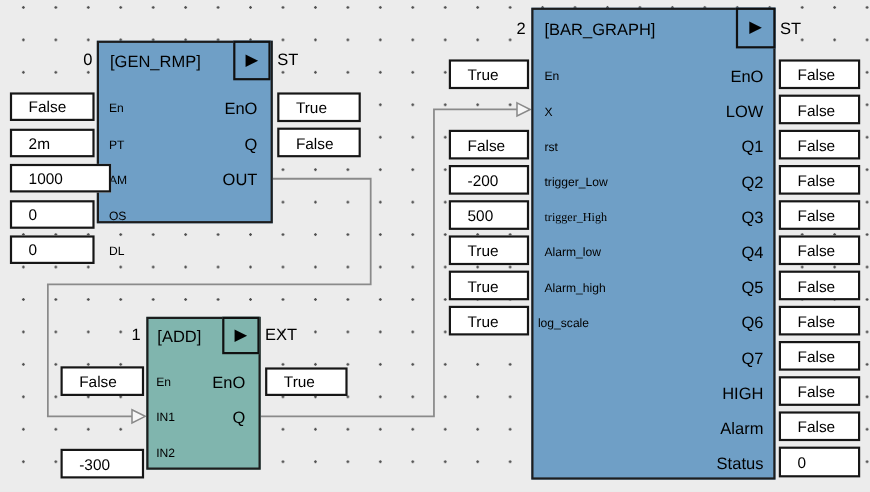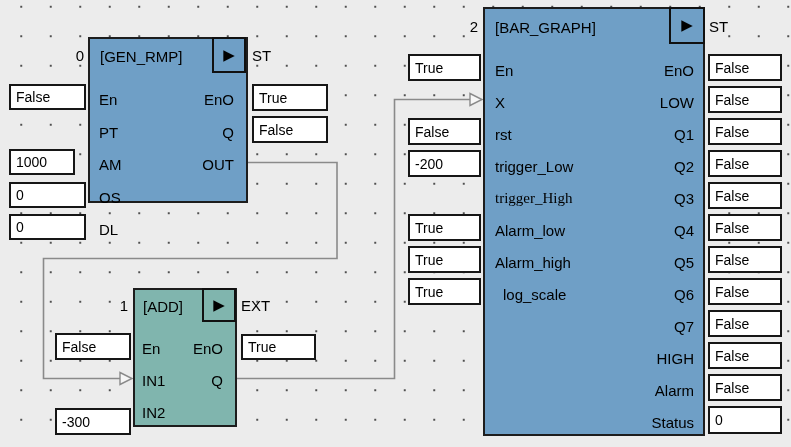--- a/index.html
+++ b/index.html
@@ -12,24 +12,24 @@
     font-family:"Liberation Sans",sans-serif;
     color:#000;
   }
   .block{position:absolute;border:2px solid #1d1d1d;box-sizing:border-box;}
   .blue{background:#6f9fc6;}
   .teal{background:#80b5ae;}
   .runbox{position:absolute;border:2px solid #111;box-sizing:border-box;
     display:flex;align-items:center;justify-content:center;cursor:pointer;}
   .runicon{font-size:15px;line-height:1;color:#000;transform:translateY(-1px);}
   .btitle{position:absolute;font-size:15px;white-space:nowrap;transform:translateY(-50%);}
-  .pinL{position:absolute;font-size:15px;white-space:nowrap;transform:translateY(-50%);}
+  .pinL{position:absolute;font-size:11px;white-space:nowrap;transform:translateY(-50%);}
   .pinR{position:absolute;font-size:15px;white-space:nowrap;transform:translateY(-50%);text-align:right;}
   .iobox{position:absolute;background:#fff;border:2px solid #161616;box-sizing:border-box;
-    font-size:14px;display:flex;align-items:center;padding-left:5px;cursor:text;}
+    font-size:14px;display:flex;align-items:center;padding-left:15px;cursor:text;}
   .numlbl{position:absolute;font-size:15px;text-align:right;transform:translateY(-50%);}
   .taglbl{position:absolute;font-size:15px;transform:translateY(-50%);white-space:nowrap;}
   svg.wires{position:absolute;left:0;top:0;width:791px;height:447px;}
   svg.wires polyline{fill:none;stroke:#8a8a8a;stroke-width:1.6;}
   svg.wires polygon{fill:#f6f6f6;stroke:#8a8a8a;stroke-width:1.4;}
 </style>
 </head>
 <body>
 
 <div id="canvas">
@@ -51,21 +51,22 @@
     <div class="pinL" style="left:9px;top:93px;">PT</div>
     <div class="pinL" style="left:9px;top:125px;">AM</div>
     <div class="pinL" style="left:9px;top:158px;">OS</div>
     <div class="pinL" style="left:9px;top:190px;">DL</div>
     <div class="pinR" style="right:12px;top:60px;">EnO</div>
     <div class="pinR" style="right:12px;top:93px;">Q</div>
     <div class="pinR" style="right:12px;top:125px;">OUT</div>
   </div>
   <div class="taglbl" style="left:252px;top:55px;">ST</div>
   <div class="iobox" style="left:9px;top:84px;width:77px;height:26px;">False</div>
-  <div class="iobox" style="left:9px;top:149px;width:66px;height:26px;">1000</div>
+  <div class="iobox" style="left:9px;top:117px;width:77px;height:26px;">2m</div>
+  <div class="iobox" style="left:9px;top:149px;width:92px;height:26px;">1000</div>
   <div class="iobox" style="left:9px;top:182px;width:77px;height:26px;">0</div>
   <div class="iobox" style="left:9px;top:214px;width:77px;height:26px;">0</div>
   <div class="iobox" style="left:252px;top:84px;width:76px;height:27px;">True</div>
   <div class="iobox" style="left:252px;top:116px;width:76px;height:27px;">False</div>
 
   <div class="numlbl" style="left:88px;top:305px;width:40px;">1</div>
   <div class="block teal" style="left:133px;top:288px;width:104px;height:139px;">
     <div class="btitle" style="left:8px;top:16px;">[ADD]</div>
     <div class="runbox teal" style="left:67px;top:-2px;width:34px;height:34px;">
       <span class="runicon">▶</span>
@@ -87,39 +88,40 @@
     <div class="runbox blue" style="left:184px;top:-2px;width:36px;height:37px;">
       <span class="runicon">▶</span>
     </div>
     <div class="pinL" style="left:10px;top:61px;">En</div>
     <div class="pinL" style="left:10px;top:93px;">X</div>
     <div class="pinL" style="left:10px;top:125px;">rst</div>
     <div class="pinL" style="left:10px;top:157px;">trigger_Low</div>
     <div class="pinL" style="left:10px;top:189px;font-family:Liberation Serif, serif;">trigger_High</div>
     <div class="pinL" style="left:10px;top:221px;">Alarm_low</div>
     <div class="pinL" style="left:10px;top:253px;">Alarm_high</div>
-    <div class="pinL" style="left:18px;top:285px;">log_scale</div>
+    <div class="pinL" style="left:4px;top:285px;">log_scale</div>
     <div class="pinR" style="right:9px;top:61px;">EnO</div>
     <div class="pinR" style="right:9px;top:93px;">LOW</div>
     <div class="pinR" style="right:9px;top:125px;">Q1</div>
     <div class="pinR" style="right:9px;top:157px;">Q2</div>
     <div class="pinR" style="right:9px;top:189px;">Q3</div>
     <div class="pinR" style="right:9px;top:221px;">Q4</div>
     <div class="pinR" style="right:9px;top:253px;">Q5</div>
     <div class="pinR" style="right:9px;top:285px;">Q6</div>
     <div class="pinR" style="right:9px;top:317px;">Q7</div>
     <div class="pinR" style="right:9px;top:349px;">HIGH</div>
     <div class="pinR" style="right:9px;top:381px;">Alarm</div>
     <div class="pinR" style="right:9px;top:413px;">Status</div>
   </div>
   <div class="taglbl" style="left:709px;top:26px;">ST</div>
 
   <div class="iobox" style="left:408px;top:54px;width:73px;height:27px;">True</div>
   <div class="iobox" style="left:408px;top:118px;width:73px;height:27px;">False</div>
   <div class="iobox" style="left:408px;top:150px;width:73px;height:27px;">-200</div>
+  <div class="iobox" style="left:408px;top:182px;width:73px;height:27px;">500</div>
   <div class="iobox" style="left:408px;top:214px;width:73px;height:27px;">True</div>
   <div class="iobox" style="left:408px;top:246px;width:73px;height:27px;">True</div>
   <div class="iobox" style="left:408px;top:278px;width:73px;height:27px;">True</div>
 
   <div class="iobox" style="left:708px;top:54px;width:74px;height:27px;">False</div>
   <div class="iobox" style="left:708px;top:86px;width:74px;height:27px;">False</div>
   <div class="iobox" style="left:708px;top:118px;width:74px;height:27px;">False</div>
   <div class="iobox" style="left:708px;top:150px;width:74px;height:27px;">False</div>
   <div class="iobox" style="left:708px;top:182px;width:74px;height:27px;">False</div>
   <div class="iobox" style="left:708px;top:214px;width:74px;height:27px;">False</div>

